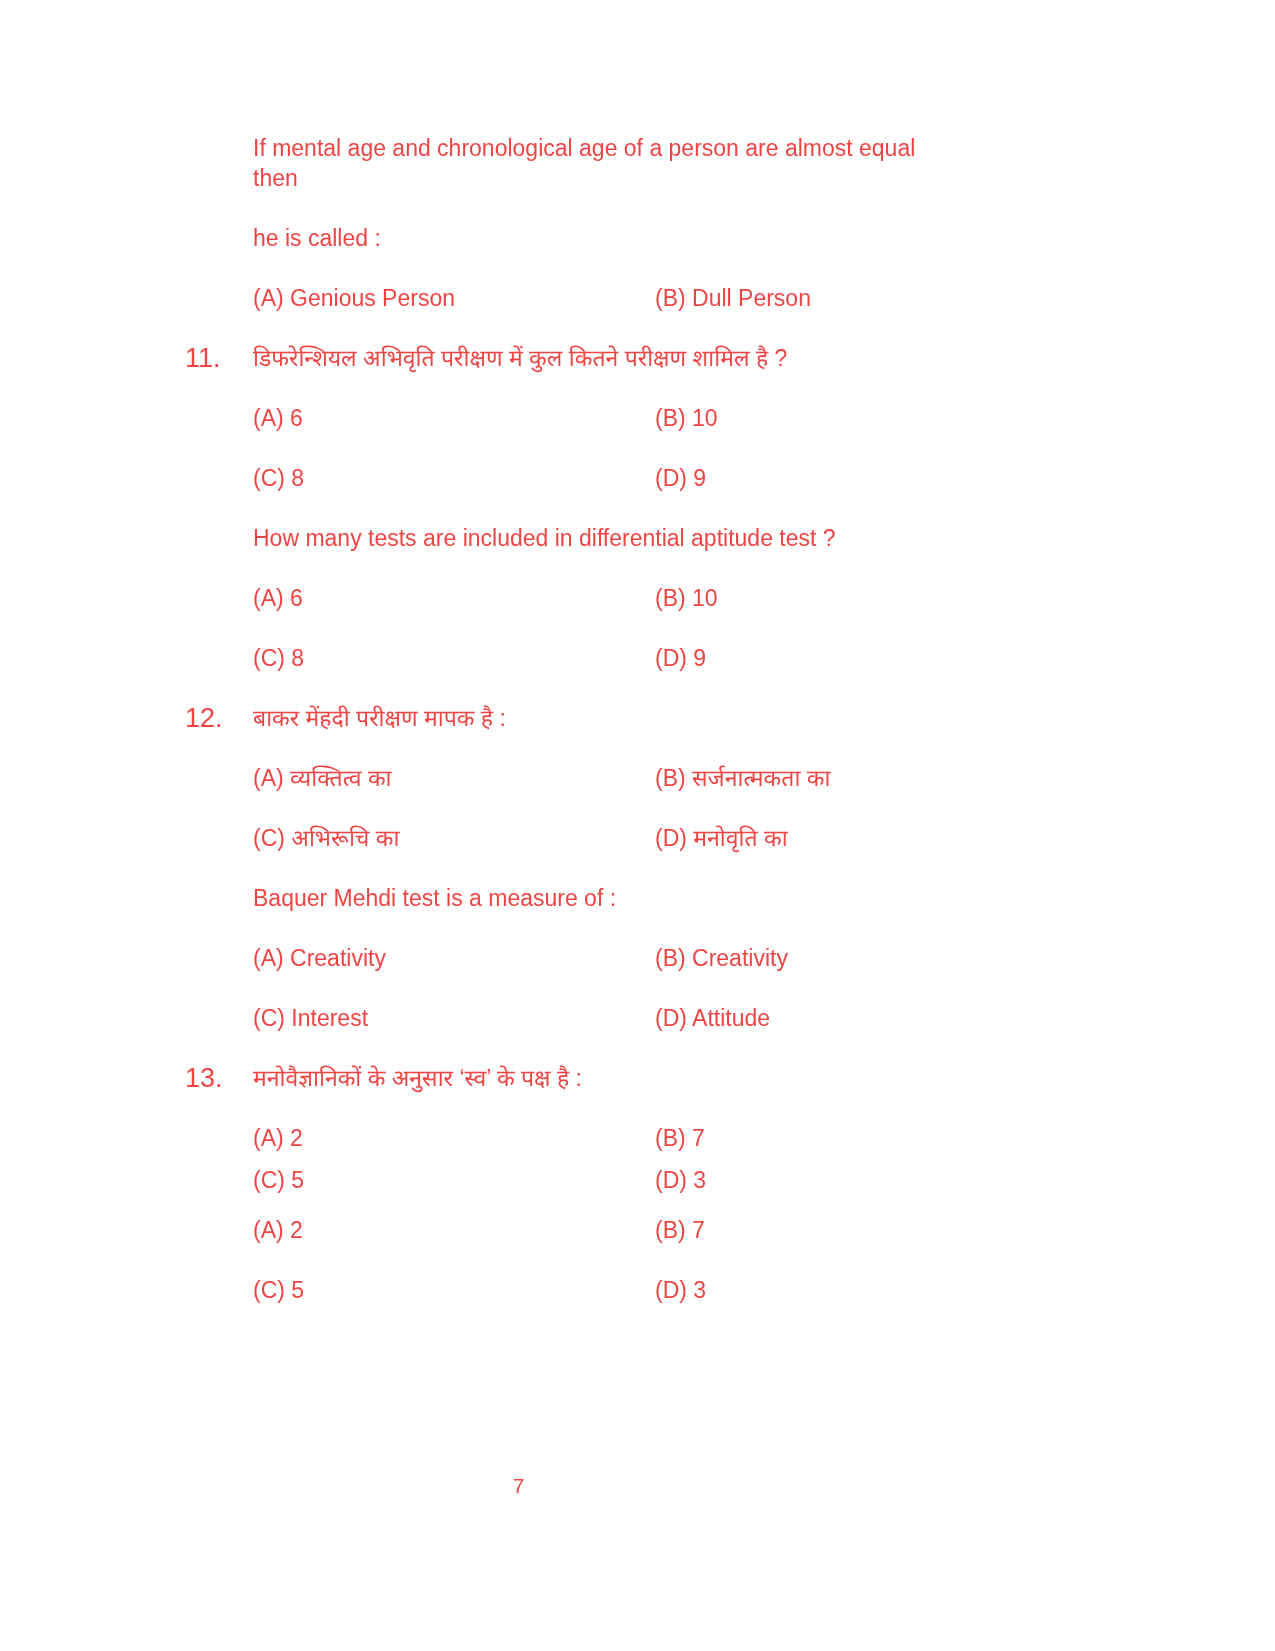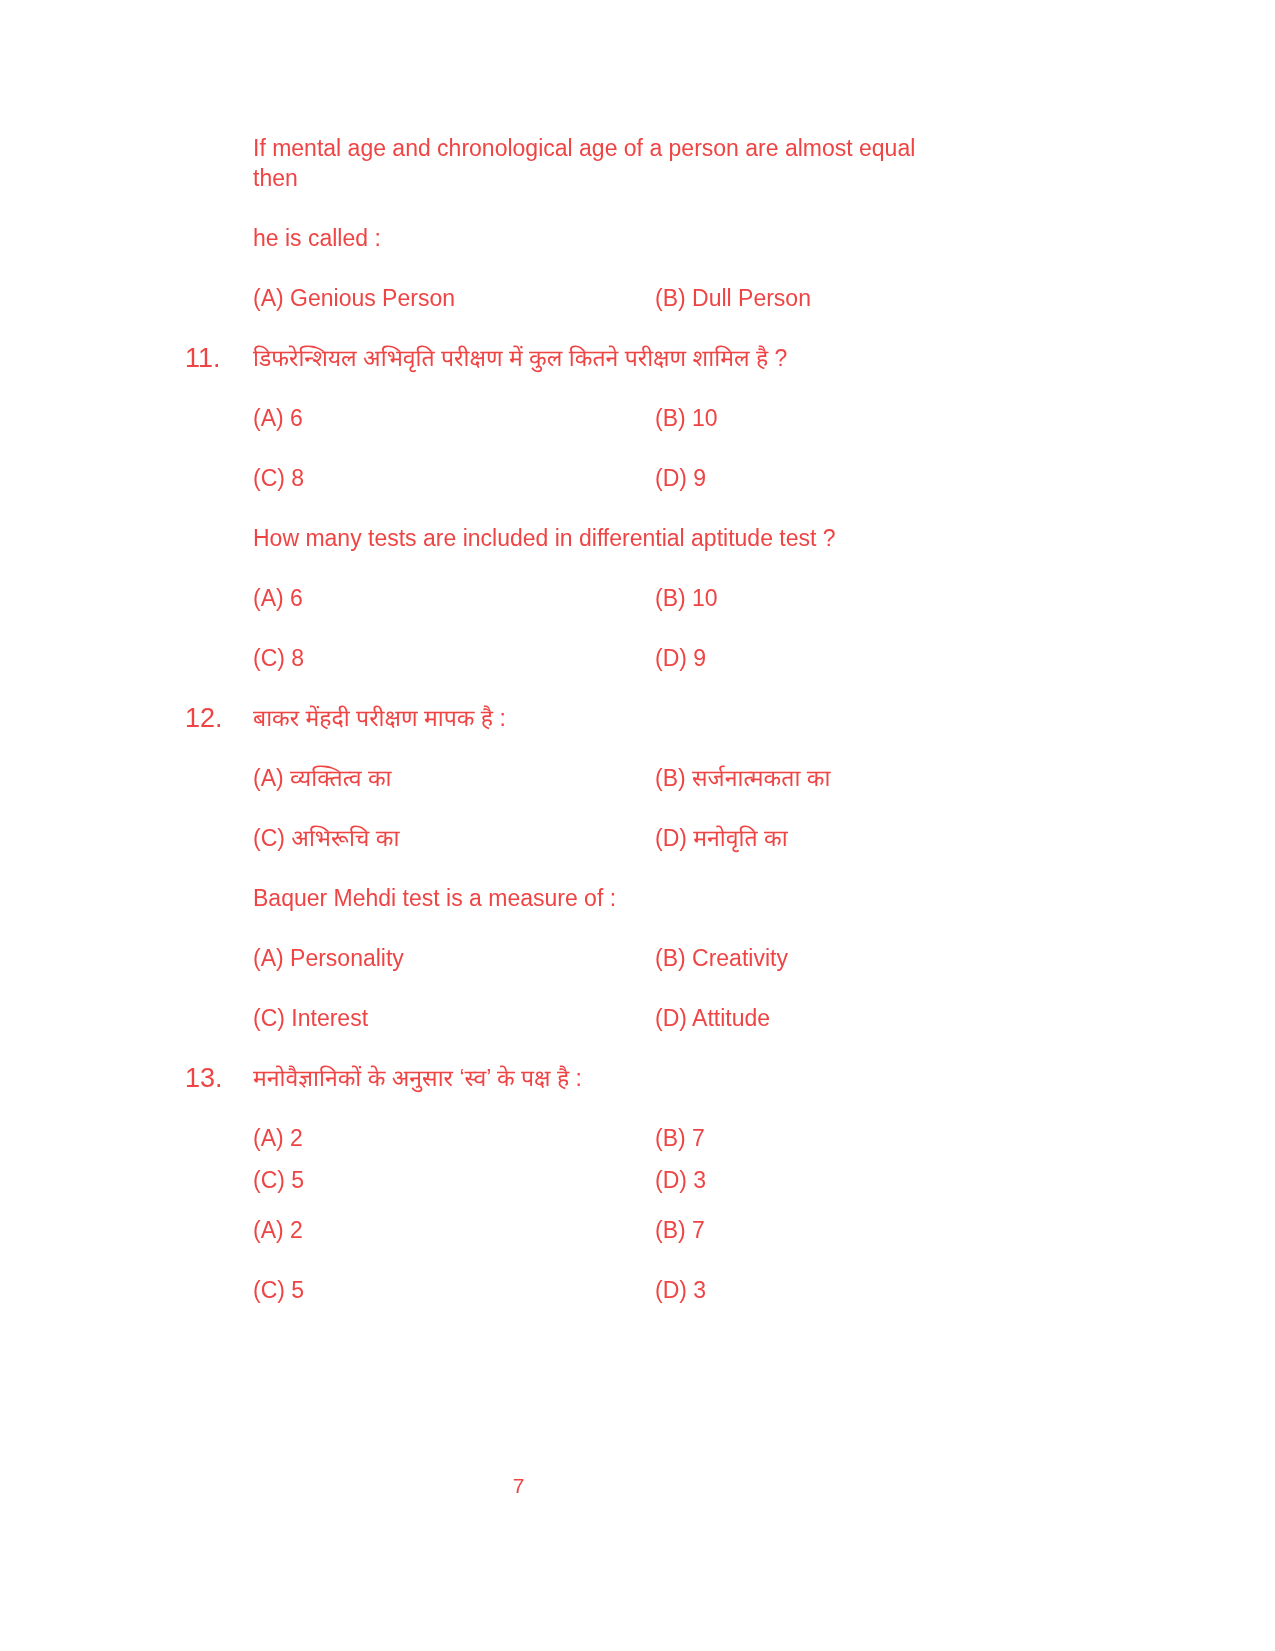--- a/index.html
+++ b/index.html
@@ -104,21 +104,21 @@
     <div class="opt-row">
       <span class="opt-col1">(A) व्यक्तित्व का</span>
       <span class="opt-col2">(B) सर्जनात्मकता का</span>
     </div>
     <div class="opt-row">
       <span class="opt-col1">(C) अभिरूचि का</span>
       <span class="opt-col2">(D) मनोवृति का</span>
     </div>
     <div class="line">Baquer Mehdi test is a measure of :</div>
     <div class="opt-row">
-      <span class="opt-col1">(A) Personality</span>
+      <span class="opt-col1">(A) Creativity</span>
       <span class="opt-col2">(B) Creativity</span>
     </div>
     <div class="opt-row">
       <span class="opt-col1">(C) Interest</span>
       <span class="opt-col2">(D) Attitude</span>
     </div>
   </div>
 
   <div class="question">
     <span class="q-num">13.</span>

